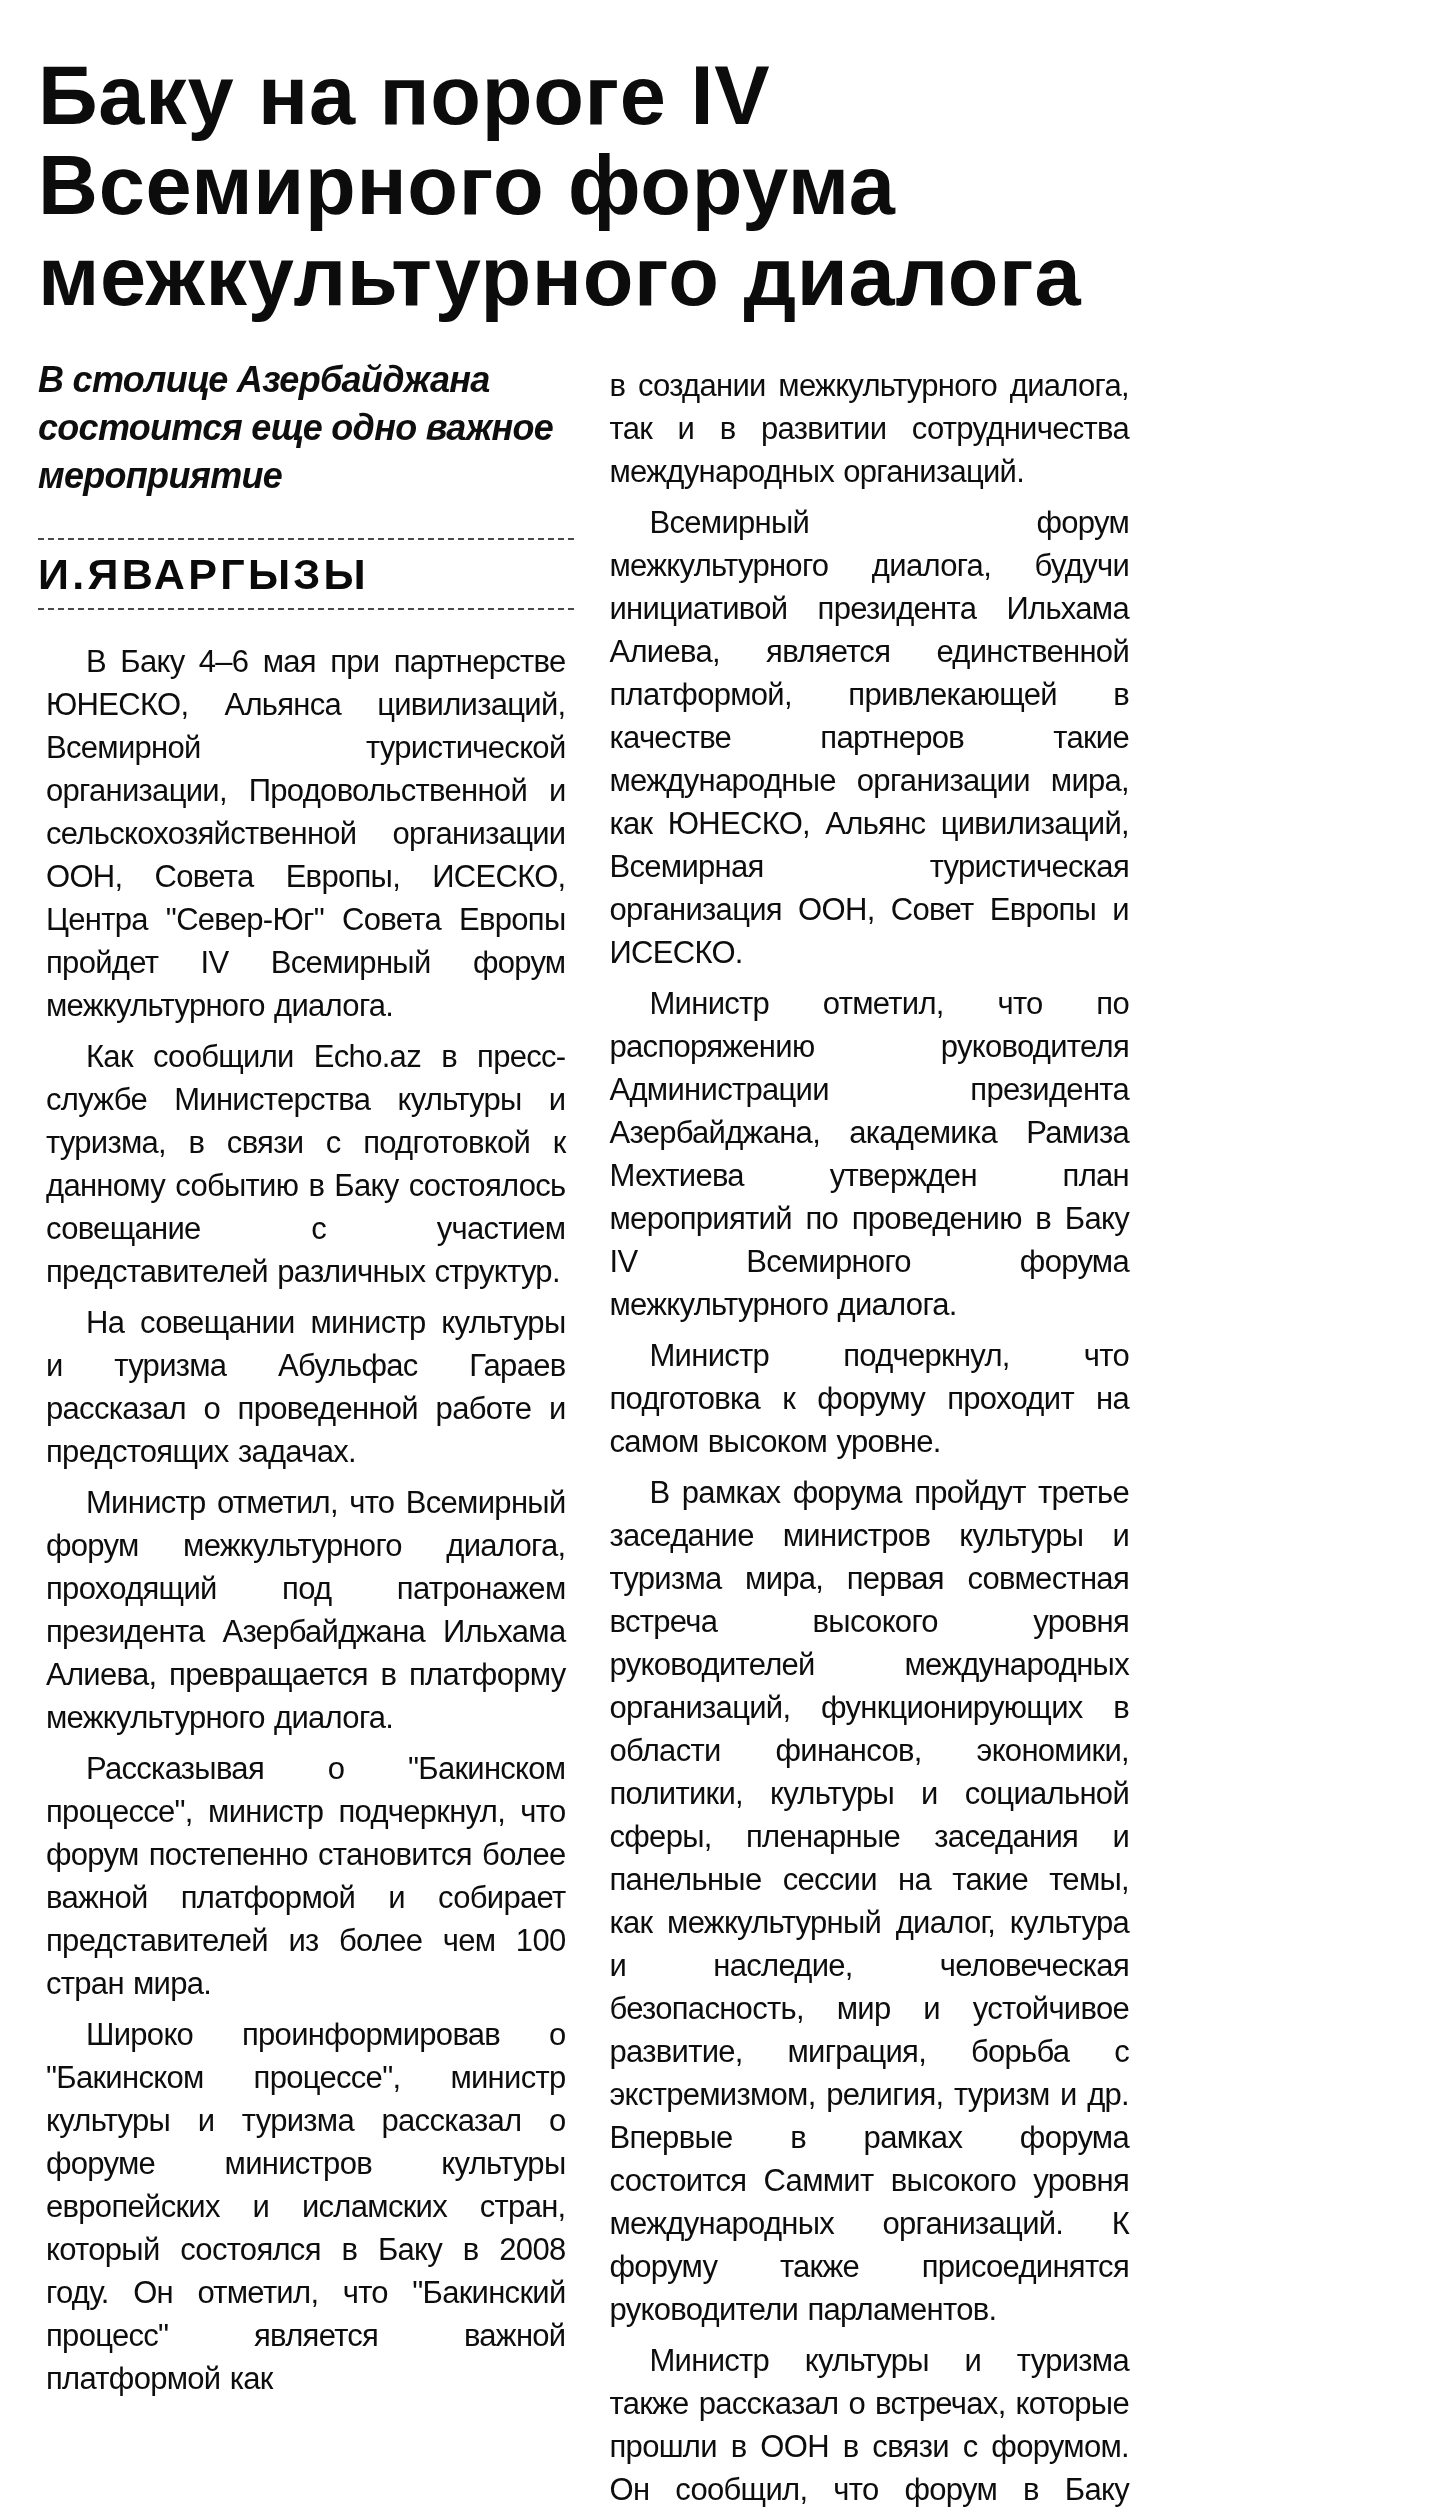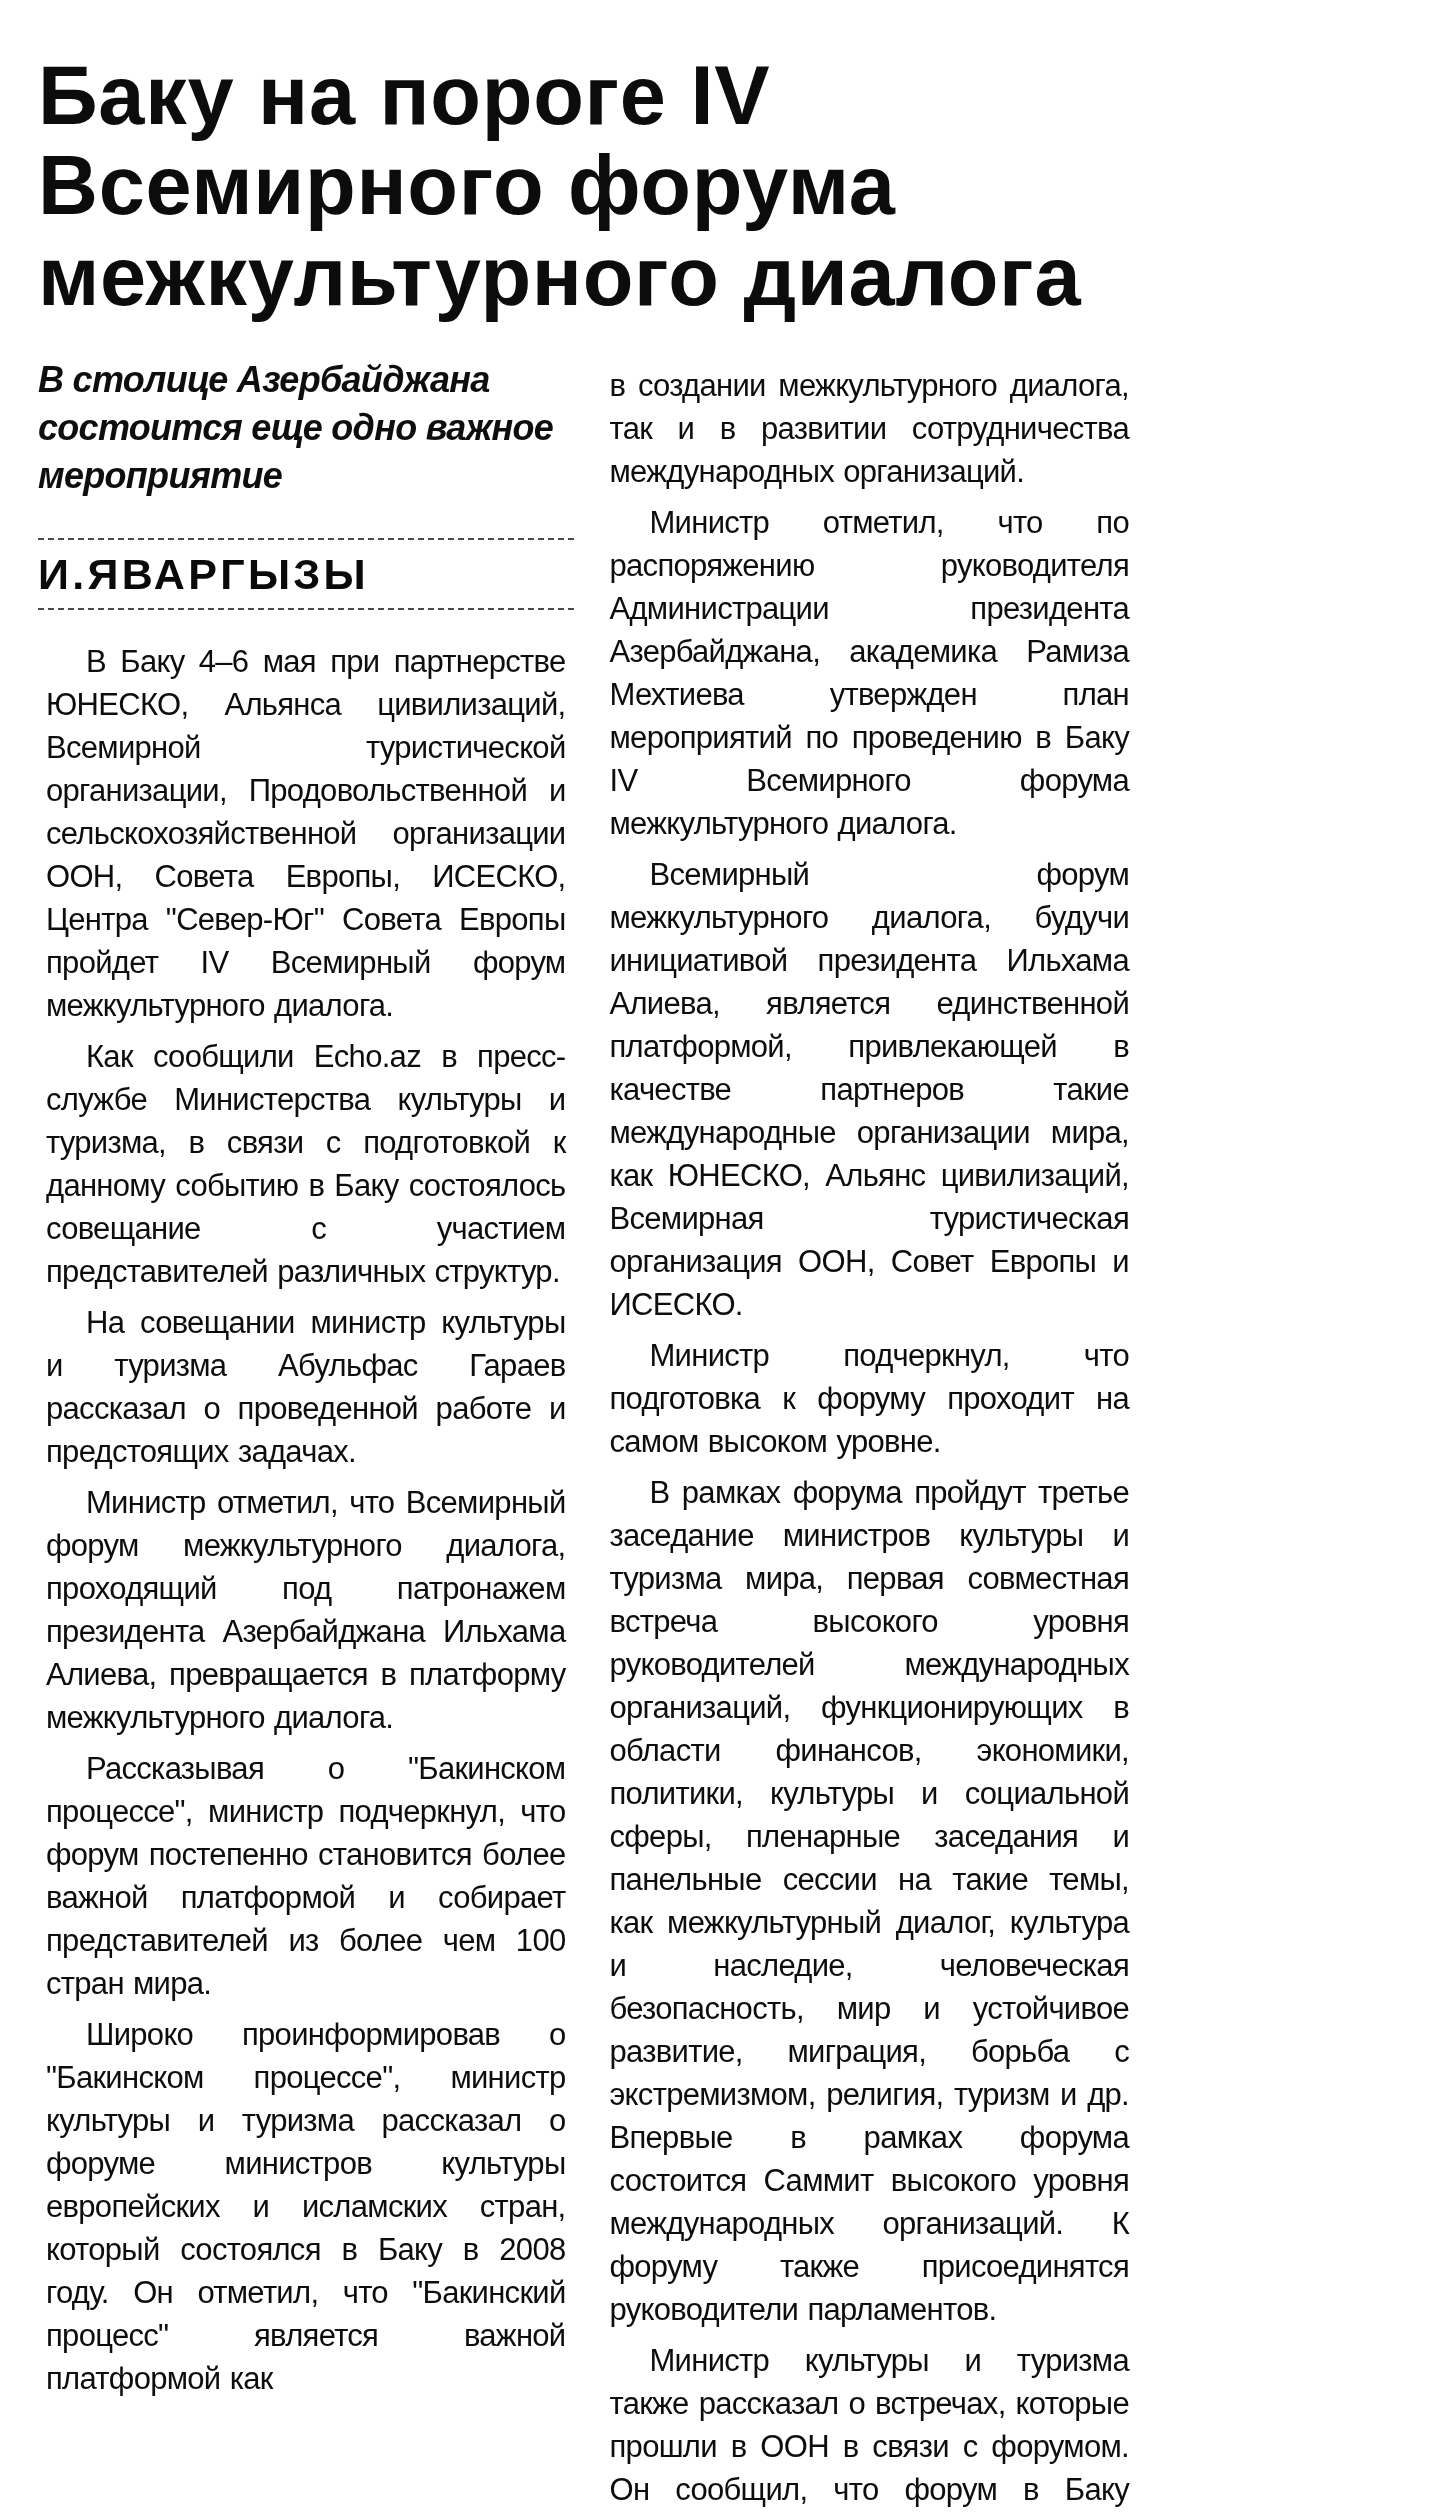--- a/index.html
+++ b/index.html
@@ -102,22 +102,22 @@
       <p class="body-par indent">В Баку 4–6 мая при партнерстве ЮНЕСКО, Альянса цивилизаций, Всемирной туристической организации, Продовольственной и сельскохозяйственной организации ООН, Совета Европы, ИСЕСКО, Центра "Север-Юг" Совета Европы пройдет IV Всемирный форум межкультурного диалога.</p>
       <p class="body-par indent">Как сообщили Echo.az в пресс-службе Министерства культуры и туризма, в связи с подготовкой к данному событию в Баку состоялось совещание с участием представителей различных структур.</p>
       <p class="body-par indent">На совещании министр культуры и туризма Абульфас Гараев рассказал о проведенной работе и предстоящих задачах.</p>
       <p class="body-par indent">Министр отметил, что Всемирный форум межкультурного диалога, проходящий под патронажем президента Азербайджана Ильхама Алиева, превращается в платформу межкультурного диалога.</p>
       <p class="body-par indent">Рассказывая о "Бакинском процессе", министр подчеркнул, что форум постепенно становится более важной платформой и собирает представителей из более чем 100 стран мира.</p>
       <p class="body-par indent">Широко проинформировав о "Бакинском процессе", министр культуры и туризма рассказал о форуме министров культуры европейских и исламских стран, который состоялся в Баку в 2008 году. Он отметил, что "Бакинский процесс" является важной платформой как</p>
     </div>
 
     <div class="col">
       <p class="body-par">в создании межкультурного диалога, так и в развитии сотрудничества международных организаций.</p>
+      <p class="body-par indent">Всемирный форум межкультурного диалога, будучи инициативой президента Ильхама Алиева, является единственной платформой, привлекающей в качестве партнеров такие международные организации мира, как ЮНЕСКО, Альянс цивилизаций, Всемирная туристическая организация ООН, Совет Европы и ИСЕСКО.</p>
       <p class="body-par indent">Министр отметил, что по распоряжению руководителя Администрации президента Азербайджана, академика Рамиза Мехтиева утвержден план мероприятий по проведению в Баку IV Всемирного форума межкультурного диалога.</p>
-      <p class="body-par indent">Всемирный форум межкультурного диалога, будучи инициативой президента Ильхама Алиева, является единственной платформой, привлекающей в качестве партнеров такие международные организации мира, как ЮНЕСКО, Альянс цивилизаций, Всемирная туристическая организация ООН, Совет Европы и ИСЕСКО.</p>
       <p class="body-par indent">Министр подчеркнул, что подготовка к форуму проходит на самом высоком уровне.</p>
       <p class="body-par indent">В рамках форума пройдут третье заседание министров культуры и туризма мира, первая совместная встреча высокого уровня руководителей международных организаций, функционирующих в области финансов, экономики, политики, культуры и социальной сферы, пленарные заседания и панельные сессии на такие темы, как межкультурный диалог, культура и наследие, человеческая безопасность, мир и устойчивое развитие, миграция, борьба с экстремизмом, религия, туризм и др. Впервые в рамках форума состоится Саммит высокого уровня международных организаций. К форуму также присоединятся руководители парламентов.</p>
       <p class="body-par indent">Министр культуры и туризма также рассказал о встречах, которые прошли в ООН в связи с форумом. Он сообщил, что форум в Баку посредством сайта ООН будет транслироваться в онлайн-режиме на 5 языках мира.</p>
     </div>
 
   </div>
 
   <div class="citation">Эхо.- 2017.- 22 апреля.- С. 10.</div>
 
 </div>

